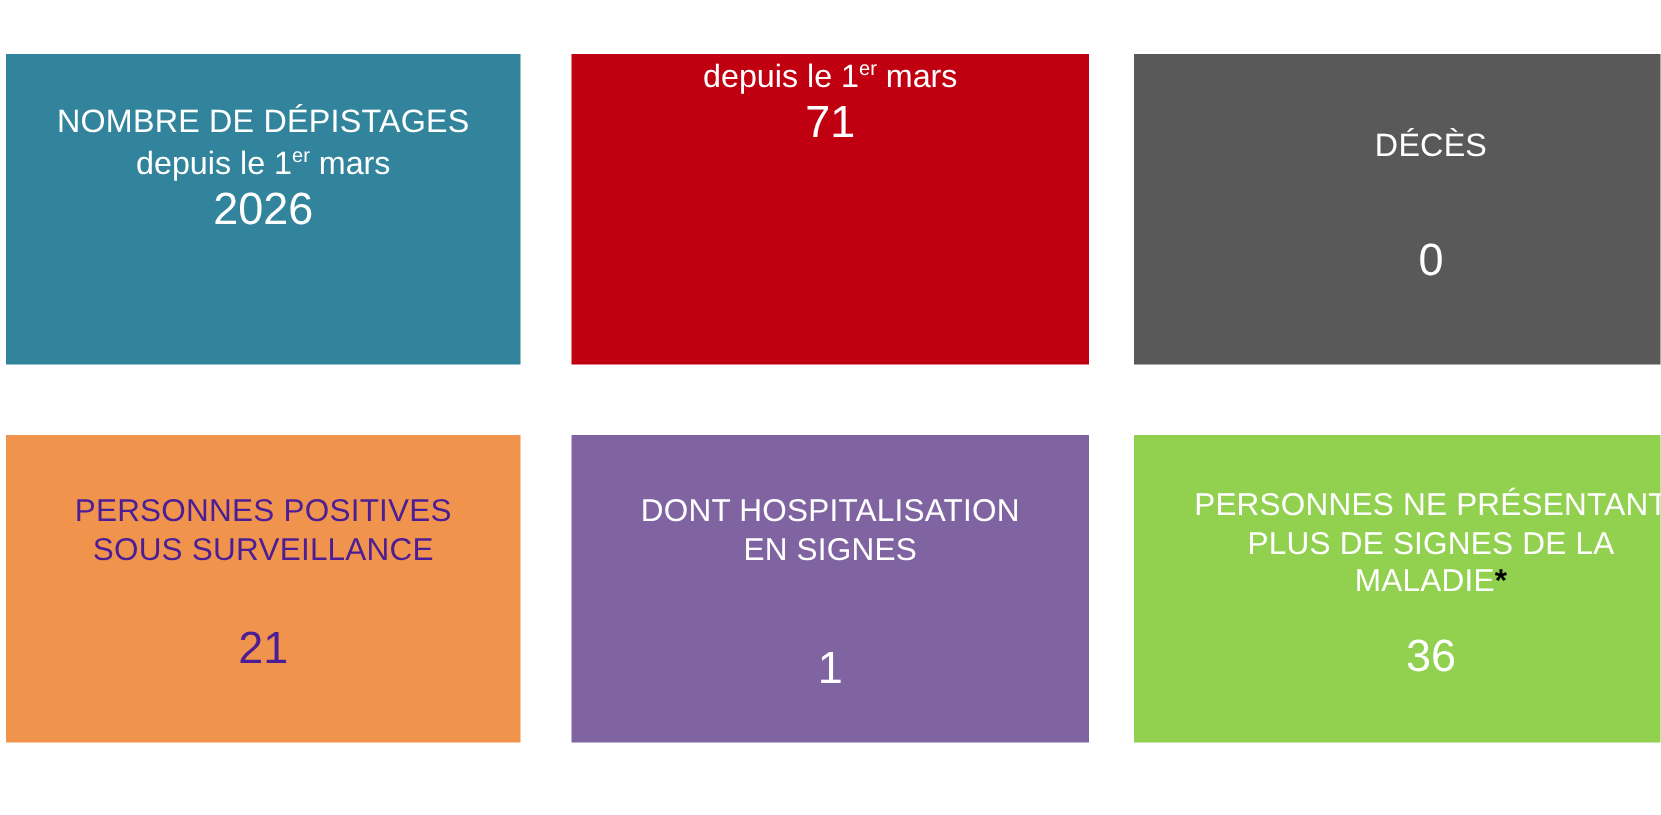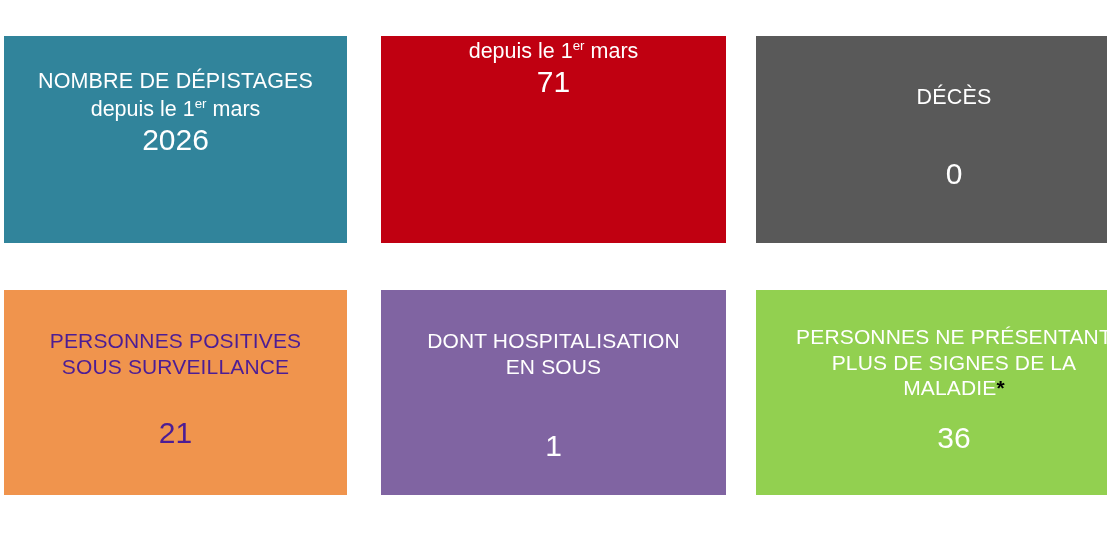--- a/index.html
+++ b/index.html
@@ -111,21 +111,21 @@
   </div>
 
   <div class="kpi-card card-r2 col-1 card-positives" style="background: rgb(240, 148, 77); color: #4c1d95;">
     <div class="kpi-title">PERSONNES POSITIVES
 SOUS SURVEILLANCE</div>
     <div class="kpi-value">21</div>
   </div>
 
   <div class="kpi-card card-r2 col-2 card-hospitalisation" style="background: rgb(128, 100, 162); color: rgb(255, 255, 255);">
     <div class="kpi-title">DONT HOSPITALISATION
-EN SOUS</div>
+EN SIGNES</div>
     <div class="kpi-value">1</div>
   </div>
 
   <div class="kpi-card card-r2 col-3 card-gueris" style="background: rgb(146, 208, 80); color: rgb(255, 255, 255);">
     <div class="kpi-title"><span>PERSONNES NE PRÉSENTANT
 PLUS DE SIGNES DE LA
 MALADIE</span><span class="asterisk-mark" style="color: rgb(0, 0, 0);">*</span></div>
     <div class="kpi-value">36</div>
   </div>
 

